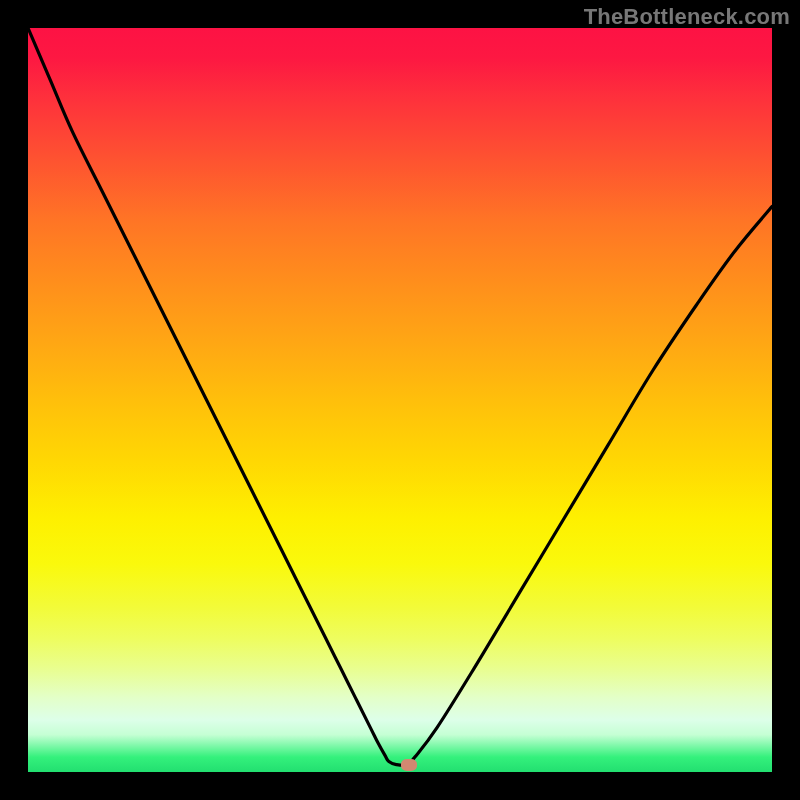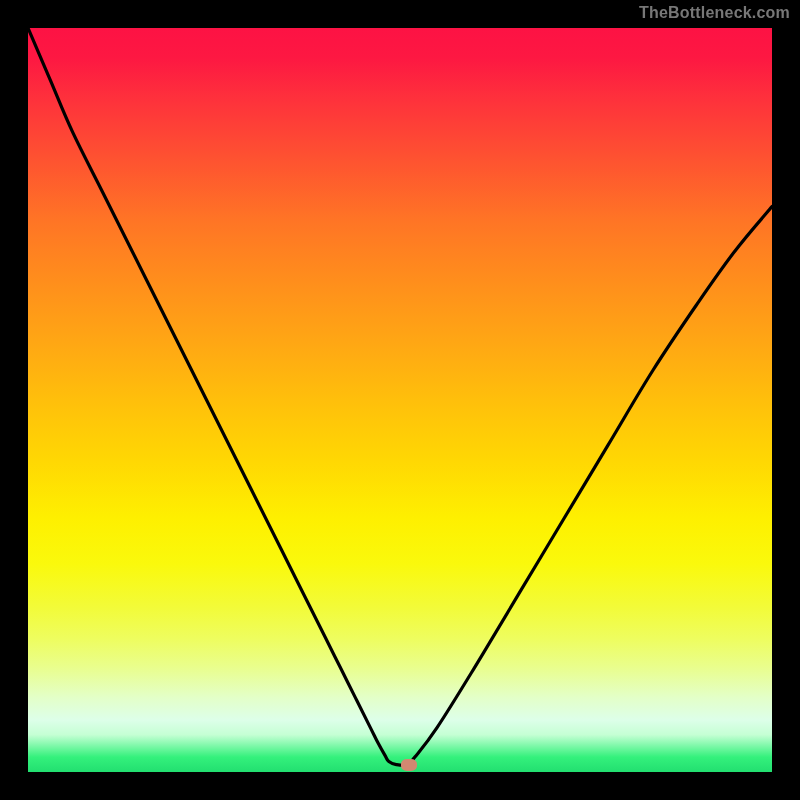--- a/index.html
+++ b/index.html
@@ -15,21 +15,21 @@
     position: relative;
     width: 800px;
     height: 800px;
     background: #000;
   }
   .watermark {
     position: absolute;
     top: 4px;
     right: 10px;
     color: #777;
-    font-size: 16px;
+    font-size: 22px;
     font-weight: 600;
     letter-spacing: 0.2px;
     z-index: 20;
   }
   .plot {
     position: absolute;
     left: 28px;
     top: 28px;
     width: 744px;
     height: 744px;

